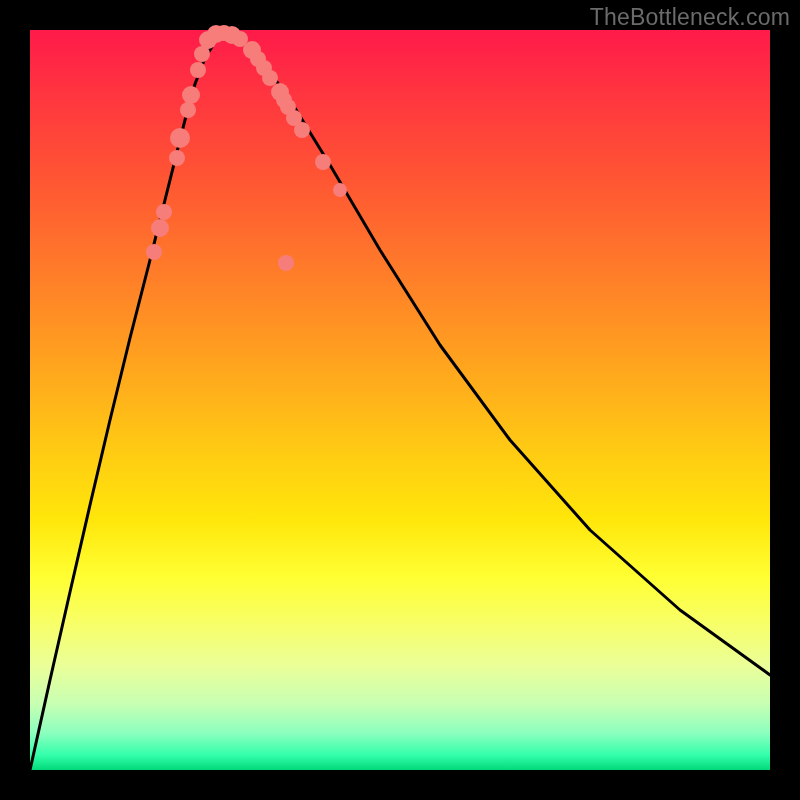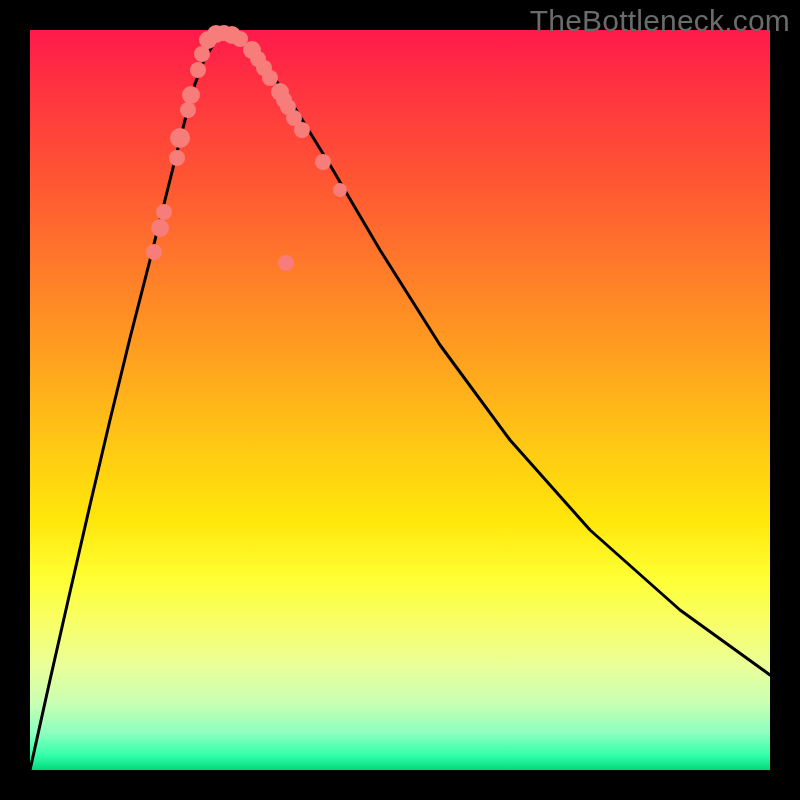--- a/index.html
+++ b/index.html
@@ -38,21 +38,21 @@
       #8cffbf 95%,
       #33ffaa 98%,
       #02d97a 100%
     );
   }
   .watermark {
     position: absolute;
     top: 4px;
     right: 10px;
     color: #6b6b6b;
-    font-size: 30px;
+    font-size: 23px;
     font-weight: 500;
     letter-spacing: 0.2px;
     user-select: none;
   }
   svg.curve {
     position: absolute;
     left: 0; top: 0;
     width: 740px; height: 740px;
     overflow: visible;
   }

